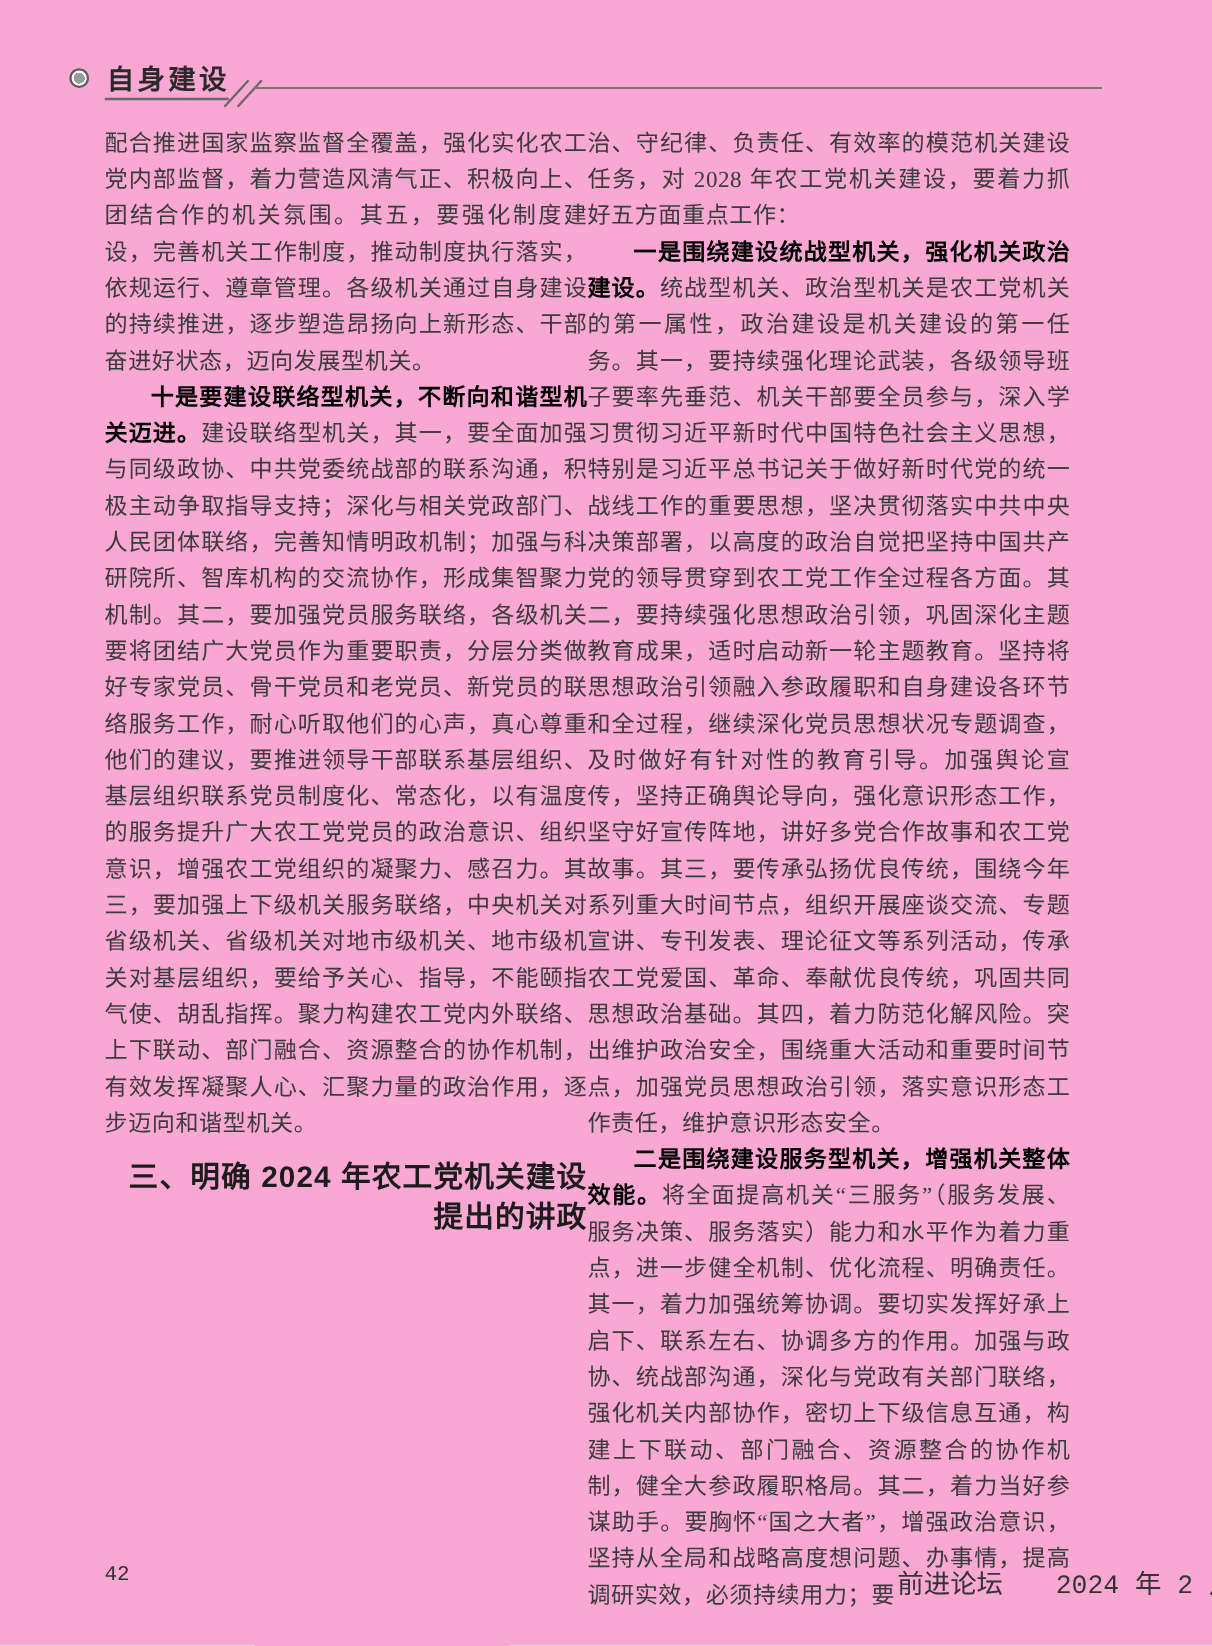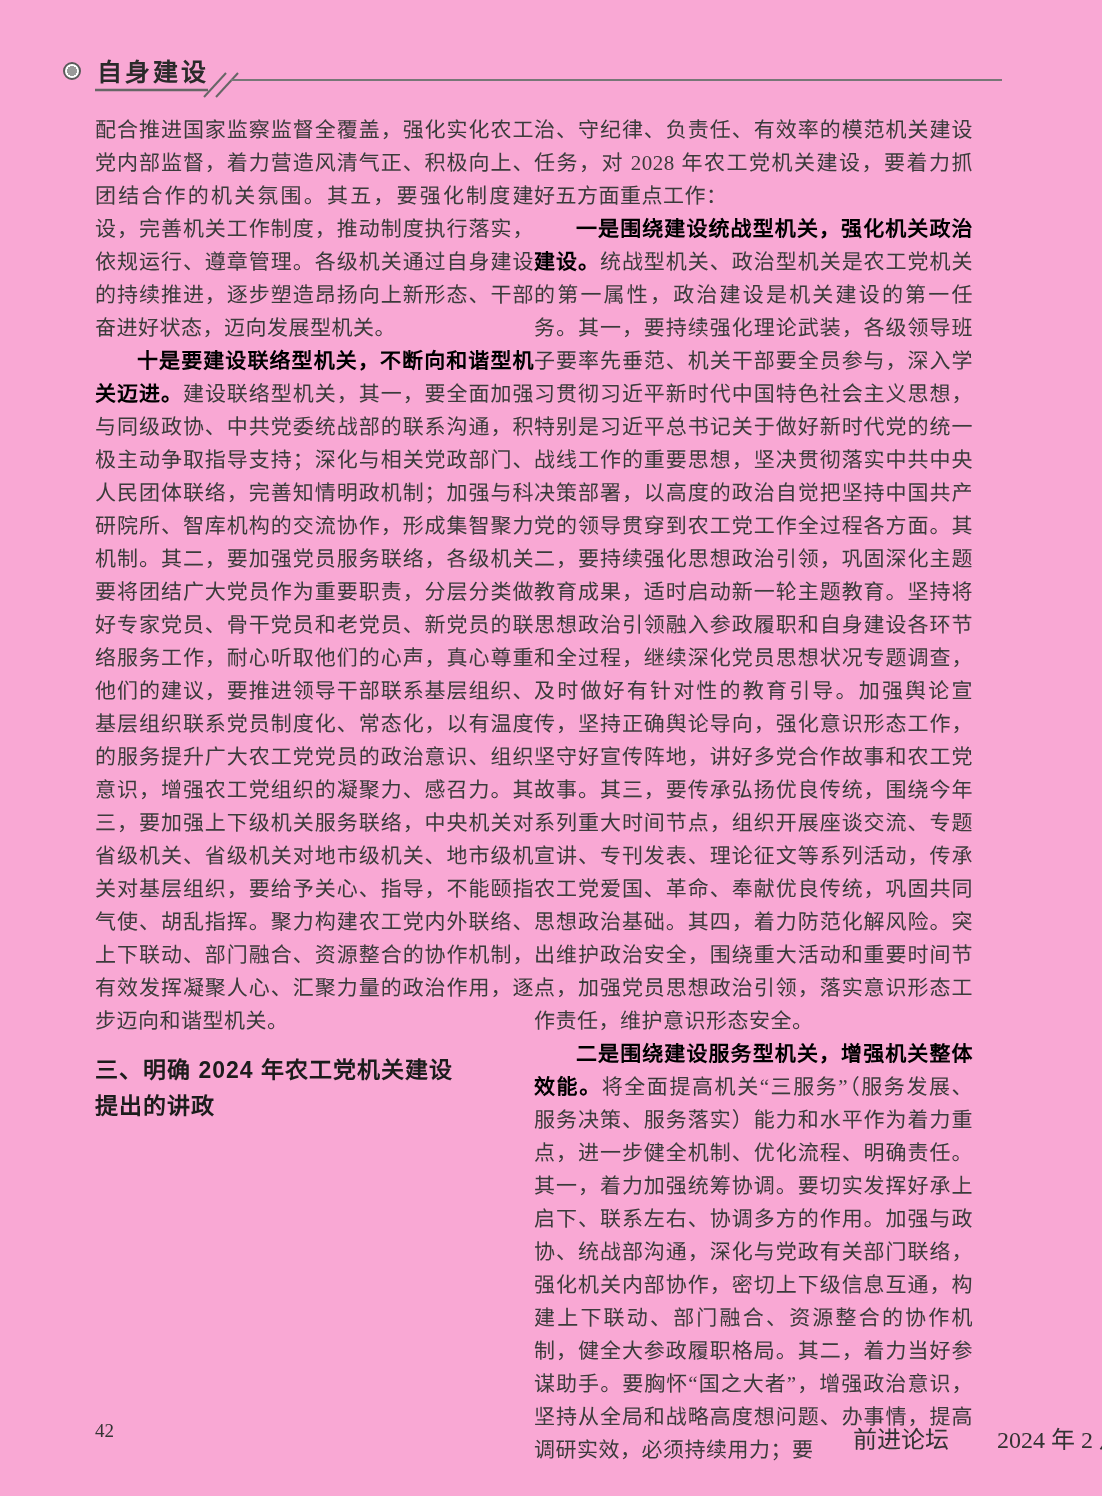--- a/index.html
+++ b/index.html
@@ -36,26 +36,26 @@
     letter-spacing:0.5px;
     color:#3b3b3b;
     text-align:justify;
     text-indent:2em;
   }
   .col p.no-indent{text-indent:0;}
   .col p b{font-weight:700;color:#000;}
   .section-heading{
     margin:14px 0 16px;
     font-family:"Liberation Sans","DejaVu Sans",sans-serif;
-    font-weight:700;font-size:23px;line-height:36px;
-    text-align:left;color:#1c1c1c;letter-spacing:1px;
+    font-weight:700;font-size:27px;line-height:36px;
+    text-align:right;color:#1c1c1c;letter-spacing:1px;
   }
   
   .footer{position:absolute;top:1418px;left:0;width:100%;height:40px;
-    font-family:Liberation Serif, serif;color:#333;}
+    font-family:Liberation Mono, monospace;color:#333;}
   .page-num{position:absolute;left:95px;top:2px;font-size:19px;}
   .journal-line{width:100%;text-align:right;font-size:24px;padding-top:2px;padding-left:21px;}
   .journal-line .issue{margin-left:2em;}
 </style>
 </head>
 <body>
 
 <div class="page">
 
   <div class="header">

